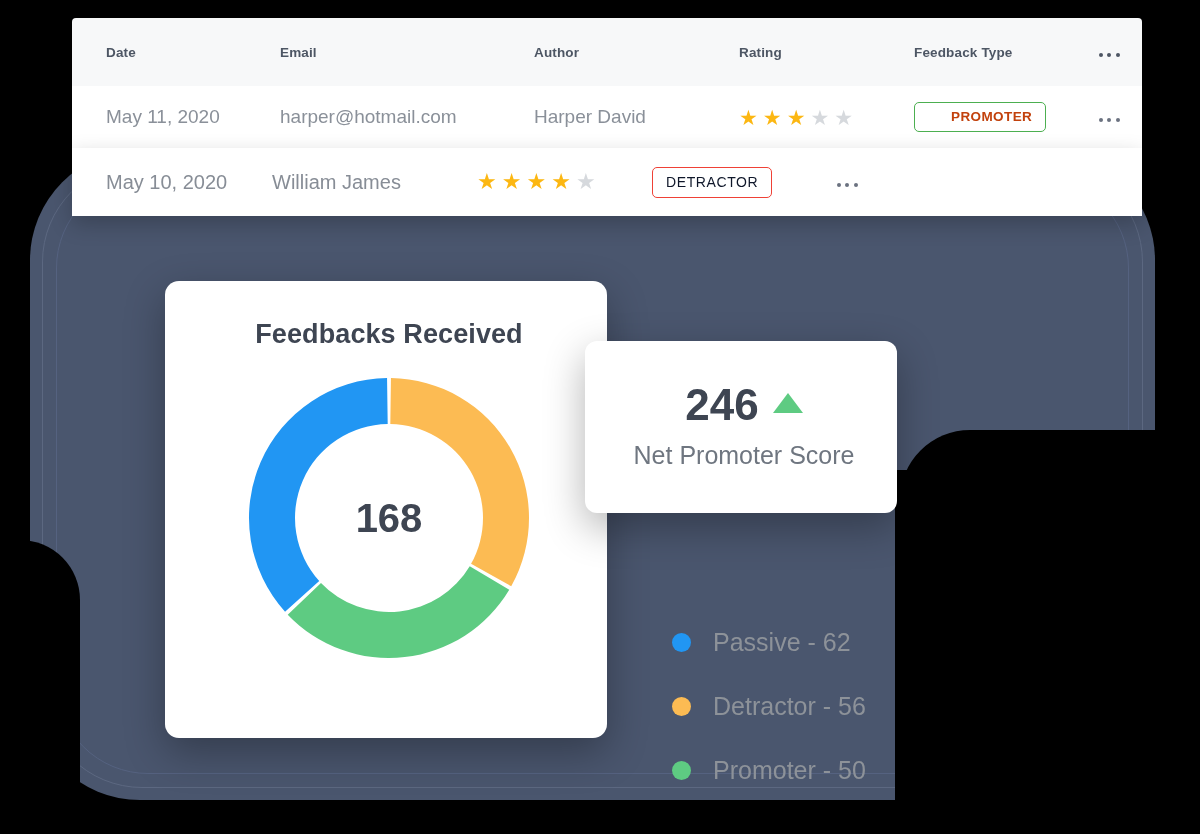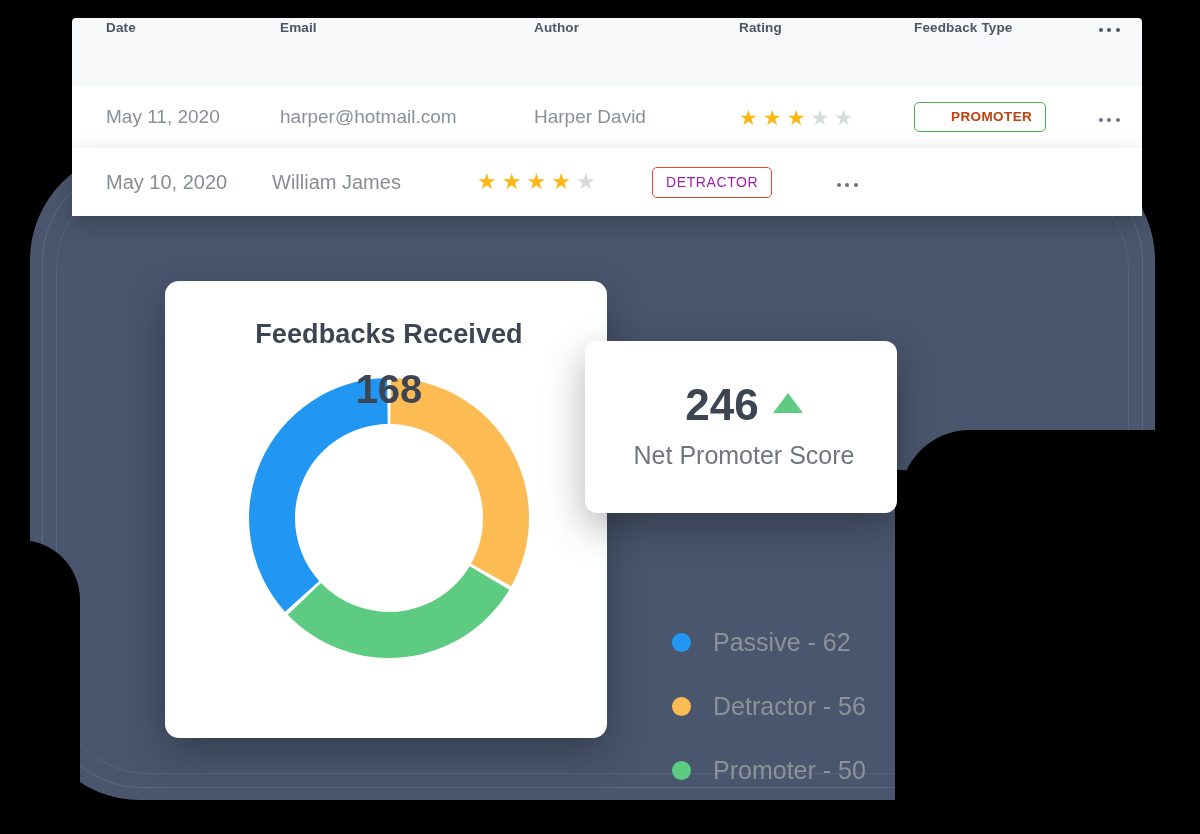--- a/index.html
+++ b/index.html
@@ -33,21 +33,21 @@
   .blob-cutleft {
     position:absolute; left:-40px; top:540px; width:120px; height:300px; background:#000;
     border-radius:0 60px 0 0;
   }
 
   
   .table { position:absolute; left:72px; top:18px; width:1070px; z-index:20; }
   .t-head {
     background:#f7f8f9;
     height:68px;
-    display:flex; align-items:flex-start;
+    display:flex; align-items:center;
     border-radius:4px 4px 0 0;
   }
   .t-row {
     background:#ffffff;
     height:62px;
     display:flex; align-items:center;
   }
   .t-row.row2 { height:68px; box-shadow:0 8px 22px rgba(0,0,0,0.22); }
   .c-date   { width:200px; padding-left:34px; }
   .c-email  { width:262px;padding-left:8px; }
@@ -67,42 +67,42 @@
   .stars { display:flex; gap:5px; }
   .star { font-size:21px; line-height:1; color:#d6d9dd; }
   .star.on { color:#fcb712; }
   .t-row.row2 .star { font-size:22px; }
 
   .badge {
     display:inline-block; padding:6px 13px 7px; border-radius:5px;
     font-size:13.5px; font-weight:700; letter-spacing:.4px; background:#fff;
   }
   .badge.promoter { color:#c2410c; border:1.6px solid #4caf50;padding-left:36px; }
-  .badge.detractor{ color:#a21caf; border:1.6px solid #ef4136; font-weight:400; letter-spacing:.6px; font-size:14px;}
+  .badge.detractor{ color:#0f172a; border:1.6px solid #ef4136; font-weight:400; letter-spacing:.6px; font-size:14px;}
 
   .dots { display:inline-flex; gap:4.5px; }
   .dots i { width:4px; height:4px; border-radius:50%; background:#6b7280; display:block; }
   .th-dots i { background:#4d5664; }
 
   
   .card {
     position:absolute; background:#fff; border-radius:14px;
     box-shadow:0 14px 40px rgba(0,0,0,0.30);
     z-index:30;
     padding-left:6px;
   }
   .card-feedbacks { left:165px; top:281px; width:442px; height:457px; }
   .card-title {
     text-align:center; font-size:27px; font-weight:700; color:#3e4552;
     margin-top:38px; letter-spacing:.1px;
   }
   .donut-wrap { position:relative; width:300px; height:300px; margin:18px auto 0; }
   .donut-center {
     position:absolute; left:0; top:0; width:300px; height:300px;
-    display:flex; align-items:flex-start; justify-content:center;
+    display:flex; flex-direction:column; align-items:center; justify-content:center;
     pointer-events:none;
   }
   .donut-value { font-size:40px; font-weight:700; color:#3e4552; line-height:1.05; }
   .donut-label { font-size:21px; color:#6f7680; line-height:1.45; text-align:center; margin-top:6px;}
 
   
   .card-nps { left:585px; top:341px; width:312px; height:172px; border-radius:12px; }
   .nps-top { display:flex; align-items:center; justify-content:center; gap:14px; margin-top:42px; }
   .nps-value { font-size:44px; font-weight:700; color:#3e4552; line-height:1; }
   .nps-arrow {

